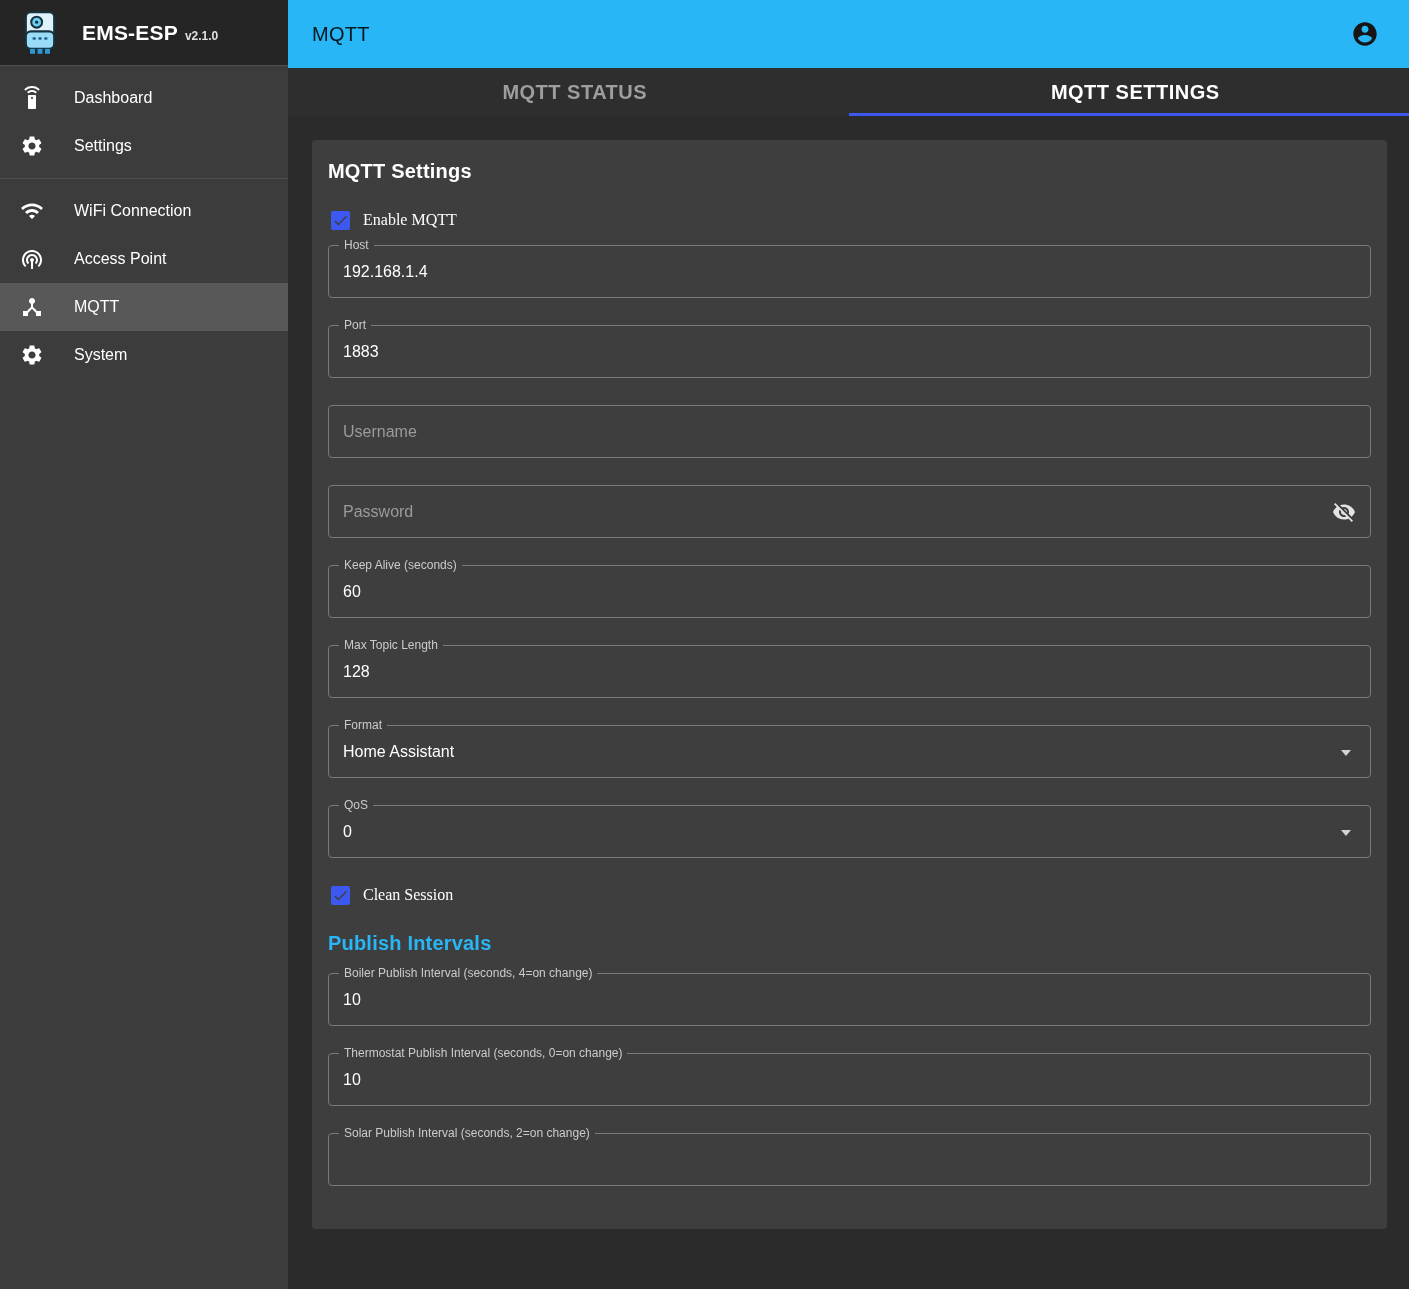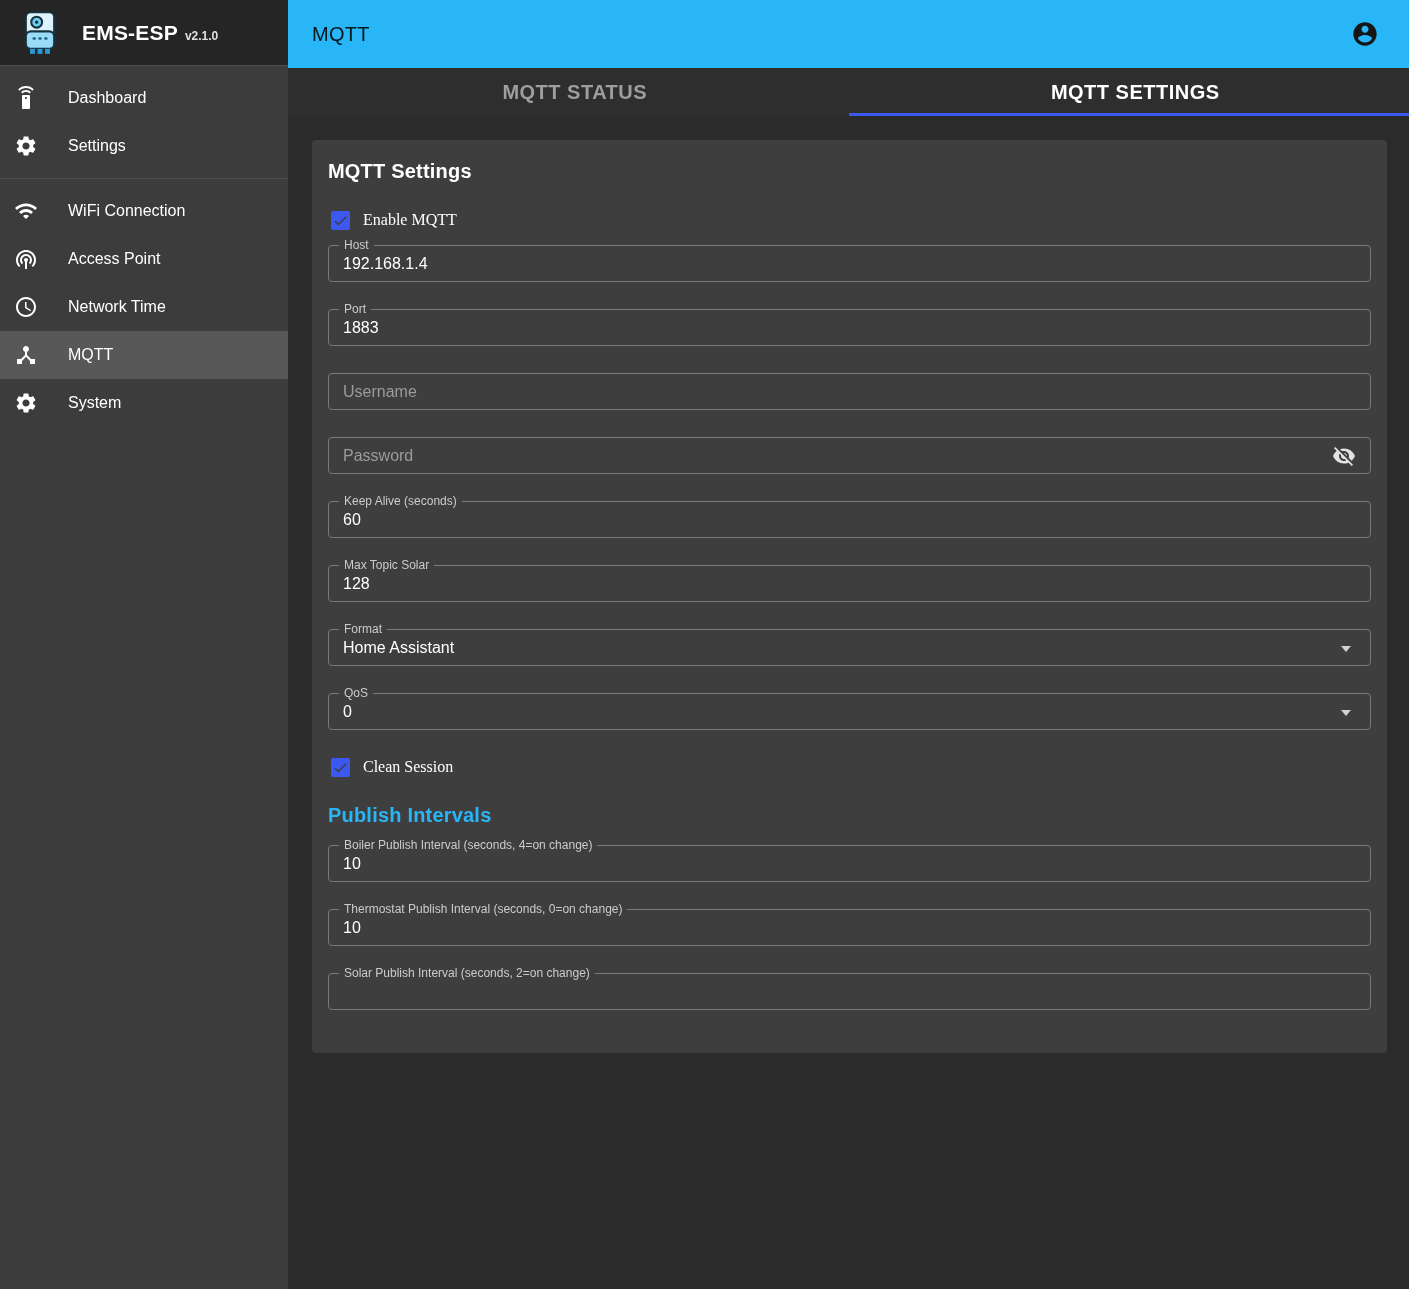--- a/index.html
+++ b/index.html
@@ -14,21 +14,21 @@
   
   .sidebar { width: 288px; height: 100%; background: #3c3c3c; flex-shrink: 0; display: flex; flex-direction: column; }
   .sidebar-header { height: 66px; background: #252525; display: flex; align-items: center; padding: 0 16px; border-bottom: 1px solid #4f4f4f; }
   .logo { width: 40px; height: 48px; margin-left: 4px; margin-right: 22px; flex-shrink: 0; }
   .brand { display: flex; align-items: baseline; gap: 7px; }
   .brand-name { font-size: 21px; font-weight: 700; color: #ffffff; letter-spacing: 0.2px; }
   .brand-version { font-size: 12px; font-weight: 700; color: #e0e0e0; }
 
   .nav-group { padding: 8px 0; }
   .nav-divider { height: 1px; background: #4f4f4f; }
-  .nav-item { height: 48px; display: flex; align-items: center; padding-left: 14px; cursor: pointer; }
+  .nav-item { height: 48px; display: flex; align-items: center; padding-left: 20px; cursor: pointer; }
   .nav-item.selected { background: #585858; }
   .nav-icon { width: 24px; height: 24px; flex-shrink: 0; display: flex; align-items: center; justify-content: center; }
   .nav-icon svg { width: 24px; height: 24px; fill: #ffffff; }
   .nav-label { margin-left: 30px; font-size: 16px; color: #ffffff; }
 
   
   .main { flex: 1; display: flex; flex-direction: column; min-width: 0; }
   .appbar { height: 68px; background: #29b6f6; display: flex; align-items: center; padding: 0 30px 0 24px; flex-shrink: 0; }
   .appbar-title { font-size: 20px; font-weight: 500; color: rgba(0,0,0,0.87); letter-spacing: 0.3px; }
   .appbar-spacer { flex: 1; }
@@ -49,21 +49,21 @@
   
   .check-row { height: 42px; display: flex; align-items: center; cursor: pointer; }
   .check-row.first { margin-bottom: 4px; }
   .checkbox { width: 19px; height: 19px; border-radius: 2px; margin-left: 3px; flex-shrink: 0; display: flex; align-items: center; justify-content: center; }
   .checkbox.checked { background: #3d58f0; }
   .checkbox.checked svg { width: 17px; height: 17px; fill: #3e3e3e; }
   .checkbox.unchecked { background: transparent; border: 2px solid #dcdcdc; }
   .check-label { margin-left: 13px; font-size: 16px; color: #ffffff; font-family: Liberation Serif, serif; }
 
   
-  .field { position: relative; height: 37px; border: 1px solid #7a7a7a; border-radius: 4px; margin-bottom: 27px; background: transparent; }
+  .field { position: relative; height: 53px; border: 1px solid #7a7a7a; border-radius: 4px; margin-bottom: 27px; background: transparent; }
   .field-label { position: absolute; top: -8px; left: 10px; padding: 0 5px; background: #3e3e3e; font-size: 12px; color: #cbcbcb; line-height: 14px; white-space: nowrap; }
   .field-input { position: absolute; inset: 0; width: 100%; height: 100%; background: transparent; border: none; outline: none; color: #ffffff; font-size: 16px; font-family: "Liberation Sans", sans-serif; padding: 0 14px; }
   .field-input::placeholder { color: #9b9b9b; opacity: 1; }
   .field .trailing-icon { position: absolute; right: 14px; top: 50%; transform: translateY(-50%); width: 24px; height: 24px; cursor: pointer; }
   .field .trailing-icon svg { width: 24px; height: 24px; fill: #e3e3e3; display: block; }
   .field .caret { position: absolute; right: 19px; top: 50%; margin-top: -2px; width: 0; height: 0; border-left: 5px solid transparent; border-right: 5px solid transparent; border-top: 6px solid #d2d2d2; pointer-events: none; }
   .field.select { cursor: pointer; }
   .field.last-of-block { margin-bottom: 16px; }
 </style>
 </head>
@@ -120,28 +120,20 @@
       <span class="nav-label">WiFi Connection</span>
     </div>
     <div class="nav-item">
       <span class="nav-icon">
         <svg viewBox="0 0 24 24">
             <path d="M12 11c-1.1 0-2 .9-2 2 0 .74.4 1.38 1 1.72V22h2v-7.28c.6-.35 1-.98 1-1.72 0-1.1-.9-2-2-2zM12 3C6.48 3 2 7.48 2 13c0 2.76 1.12 5.26 2.93 7.07l1.41-1.41C4.9 17.21 4 15.21 4 13c0-4.42 3.58-8 8-8s8 3.58 8 8c0 2.21-.9 4.21-2.35 5.65l1.41 1.41C20.88 18.26 22 15.76 22 13c0-5.52-4.48-10-10-10zm0 4c-3.31 0-6 2.69-6 6 0 1.66.67 3.16 1.76 4.24l1.41-1.41C8.45 15.1 8 14.11 8 13c0-2.21 1.79-4 4-4s4 1.79 4 4c0 1.1-.45 2.1-1.17 2.83l1.41 1.41C17.33 16.16 18 14.66 18 13c0-3.31-2.69-6-6-6z"></path>
           </svg>
       </span>
       <span class="nav-label">Access Point</span>
     </div>
-    <div class="nav-item">
-      <span class="nav-icon">
-        <svg viewBox="0 0 24 24">
-            <path d="M11.99 2C6.47 2 2 6.48 2 12s4.47 10 9.99 10C17.52 22 22 17.52 22 12S17.52 2 11.99 2zM12 20c-4.42 0-8-3.58-8-8s3.58-8 8-8 8 3.58 8 8-3.58 8-8 8zm.5-13H11v6l5.25 3.15.75-1.23-4.5-2.67z"></path>
-          </svg>
-      </span>
-      <span class="nav-label">Network Time</span>
-    </div>
     <div class="nav-item selected">
       <span class="nav-icon">
         <svg viewBox="0 0 24 24">
             <path d="M17 16l-4-4V8.82C14.16 8.4 15 7.3 15 6c0-1.66-1.34-3-3-3S9 4.34 9 6c0 1.3.84 2.4 2 2.82V12l-4 4H3v5h5v-3.05l4-4.2 4 4.2V21h5v-5h-4z"></path>
           </svg>
       </span>
       <span class="nav-label">MQTT</span>
     </div>
     <div class="nav-item">
       <span class="nav-icon">
@@ -209,21 +201,21 @@
         </span>
       </div>
 
 
       <div class="field">
         <span class="field-label">Keep Alive (seconds)</span>
         <input class="field-input" value="60" style="">
       </div>
 
       <div class="field">
-        <span class="field-label">Max Topic Solar</span>
+        <span class="field-label">Max Topic Length</span>
         <input class="field-input" value="128" style="">
       </div>
 
       <div class="field select">
         <span class="field-label">Format</span>
         <input class="field-input" readonly="" value="Home Assistant" style="">
         <span class="caret"></span>
       </div>
 
       <div class="field select last-of-block">

